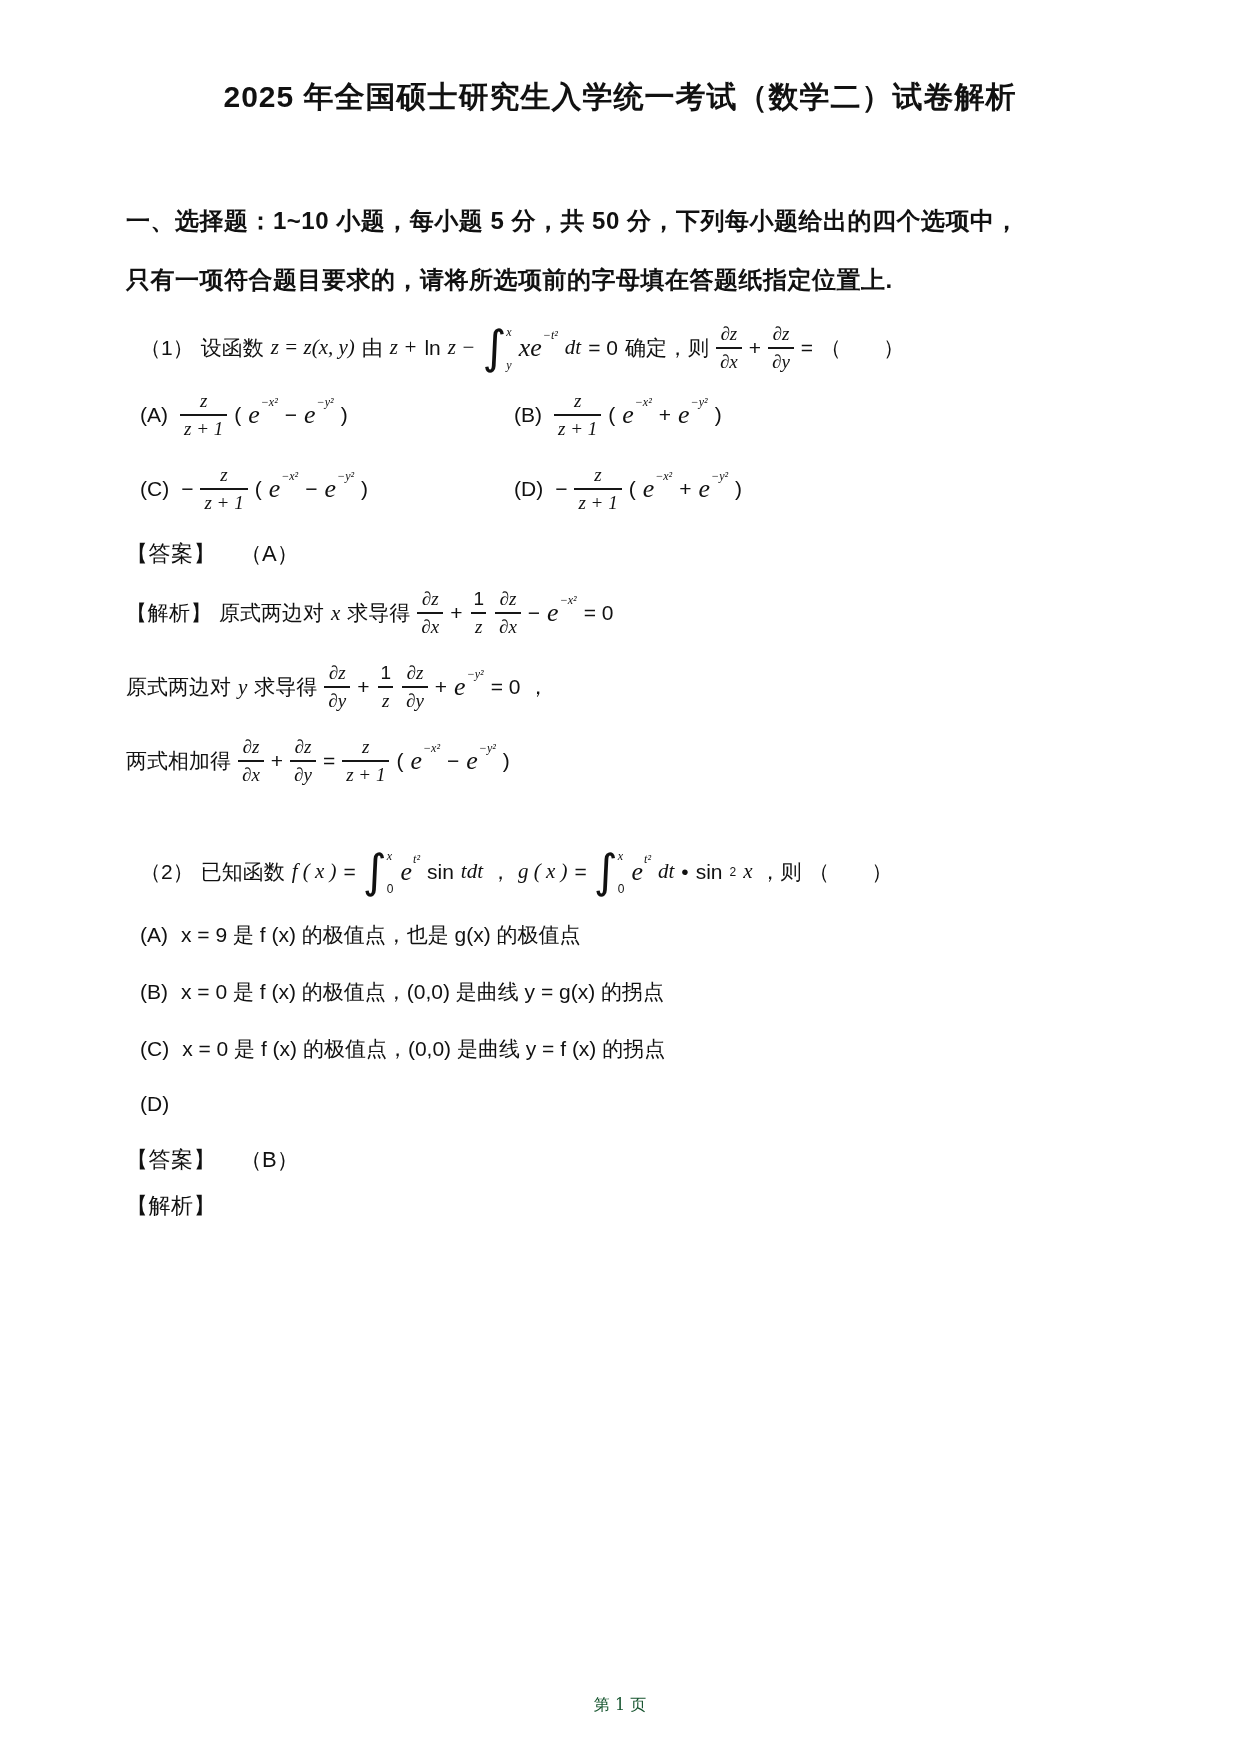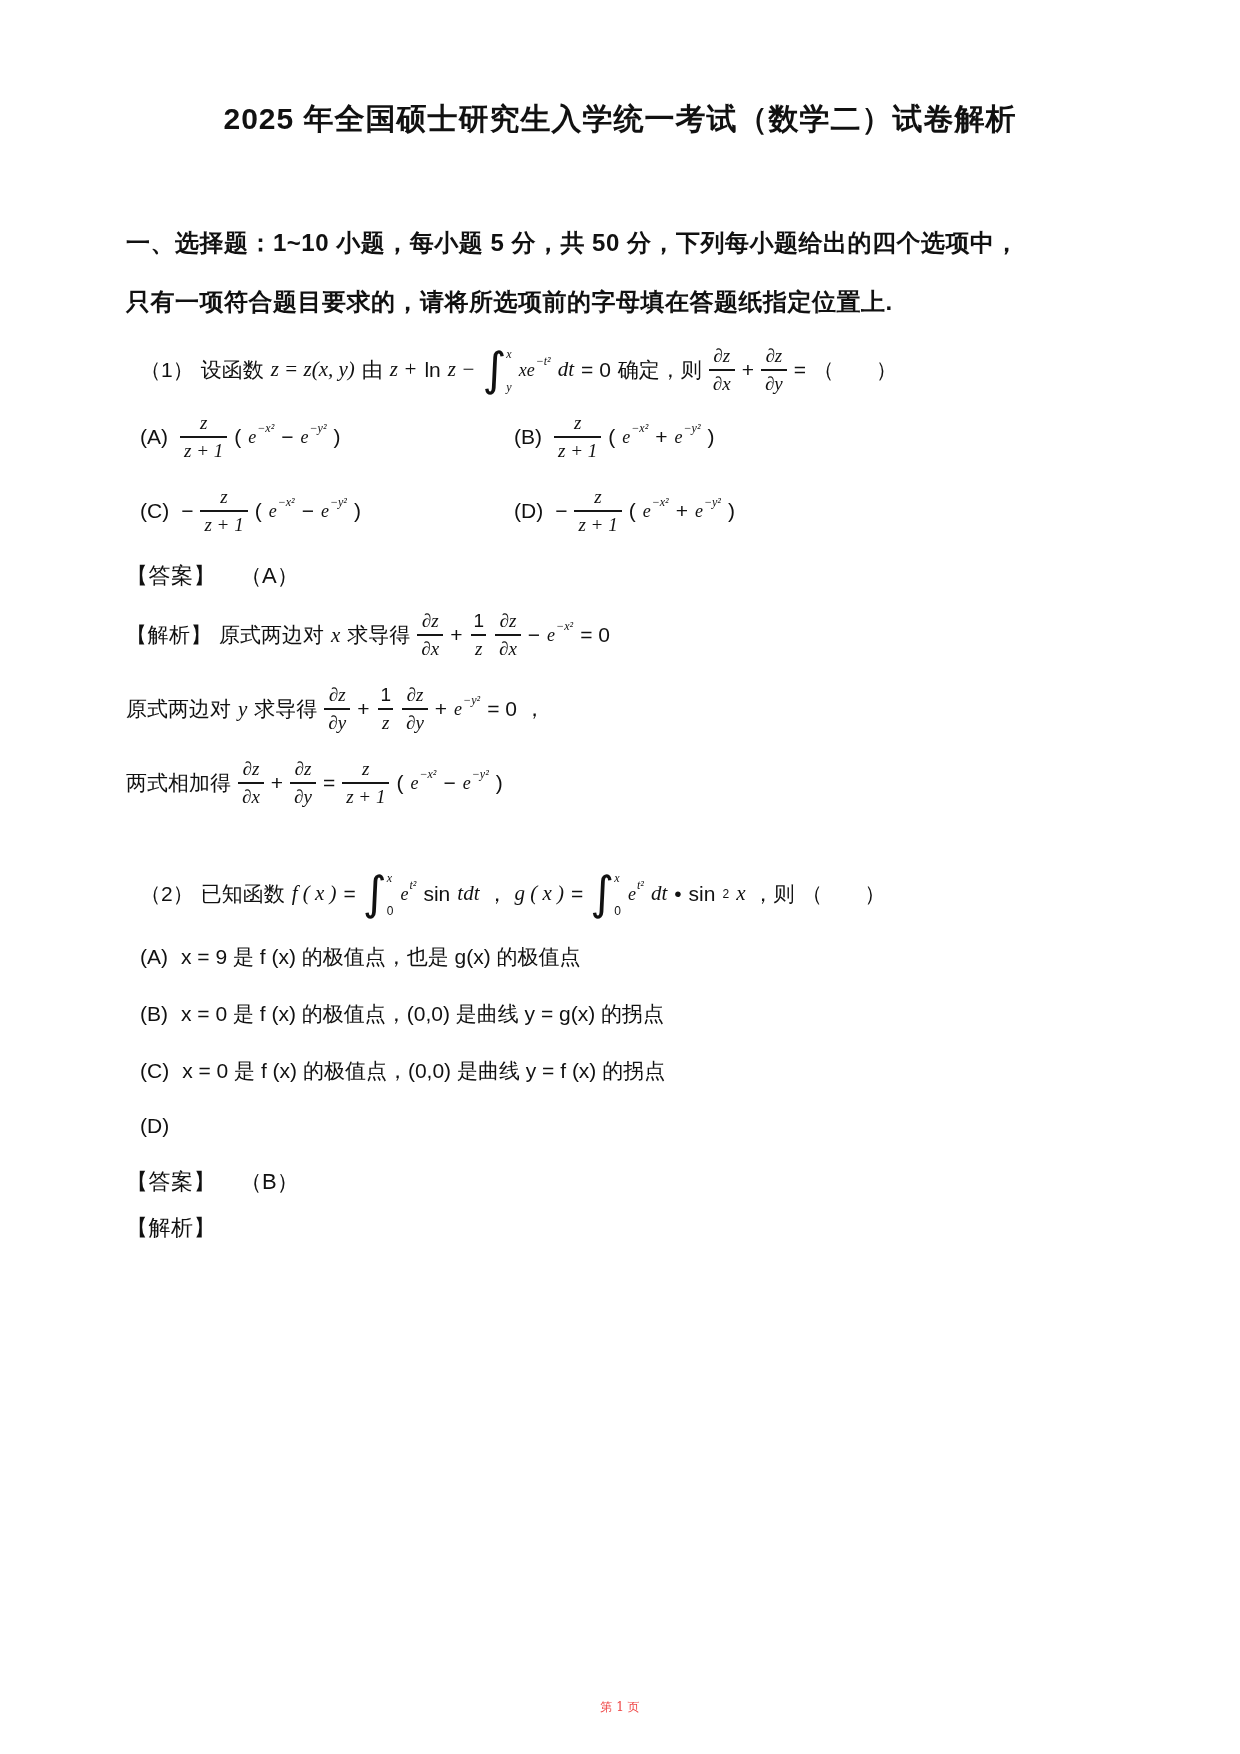--- a/index.html
+++ b/index.html
@@ -2,21 +2,21 @@
 <html><head>
 <meta charset="utf-8">
 <style>
   html,body{margin:0;padding:0;}
   body{
     width:1240px;height:1754px;
     background:#ffffff;color:#111111;
     font-family:"Liberation Sans","DejaVu Sans",sans-serif;
     position:relative;overflow:hidden;
   }
-  .page{box-sizing:border-box;padding:99px 126px 0 126px;}
+  .page{box-sizing:border-box;padding:77px 126px 0 126px;}
 
   .title{
     font-size:30px;font-weight:700;text-align:center;
     margin:0 0 86px 0;letter-spacing:1px;white-space:nowrap;
   }
   .sect{
     font-size:24px;font-weight:700;line-height:1.45;
     margin:0 0 24px 0;white-space:nowrap;letter-spacing:0.5px;
   }
   .sect.last{margin-bottom:10px;}
@@ -30,21 +30,21 @@
   .mv{font-family:"Liberation Serif","DejaVu Serif",serif;font-style:italic;}
   .up{font-style:normal;}
 
   
   .frac{display:inline-flex;flex-direction:column;align-items:center;line-height:1.05;font-size:19px;}
   .fr-n{padding:0 4px 3px 4px;}
   .fr-d{padding:3px 4px 0 4px;border-top:2px solid #161616;}
 
   
   .pow{display:inline-flex;align-items:flex-start;line-height:1;}
-  .pow .base{font-size:18px;line-height:1;}
+  .pow .base{font-size:26px;line-height:1;}
   .pow .msup{font-size:12px;line-height:1;margin-top:-6px;margin-left:1px;}
   .sup2{font-size:12px;vertical-align:9px;}
 
   
   .bigint{display:inline-flex;align-items:center;}
   .int-g{font-size:46px;line-height:0.85;font-family:"DejaVu Sans",sans-serif;}
   .int-l{display:inline-flex;flex-direction:column;justify-content:space-between;height:46px;
          font-size:12px;line-height:1;padding-top:1px;box-sizing:border-box;}
 
   
@@ -59,21 +59,21 @@
 
   
   .q2stem{margin:64px 0 26px 0;}
   .q2opt{display:flex;gap:13px;font-size:21px;margin:0 0 29px 0;white-space:nowrap;align-items:baseline;}
   .q2ans{margin:2px 0 16px 0;}
   .q2exp{margin:6px 0 0 0;}
 
   .footer{
     position:absolute;left:0;right:0;bottom:38px;text-align:center;
     font-family:"DejaVu Serif","Liberation Serif",serif;
-    font-size:12px;color:#ef4444;
+    font-size:16px;color:#14532d;
   }
 </style>
 </head>
 <body>
 
 <div class="page">
 
   <h1 class="title">2025 年全国硕士研究生入学统一考试（数学二）试卷解析</h1>
 
   <p class="sect">一、选择题：1~10 小题，每小题 5 分，共 50 分，下列每小题给出的四个选项中，</p>

